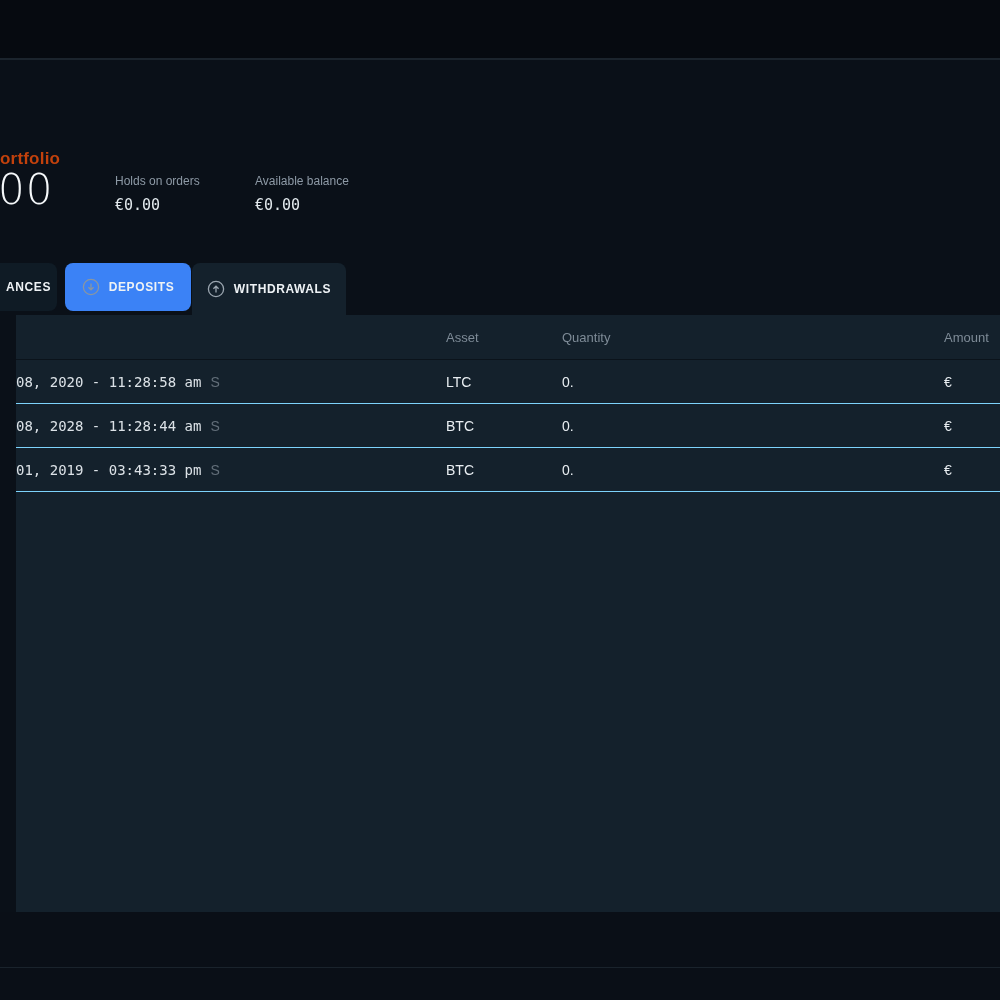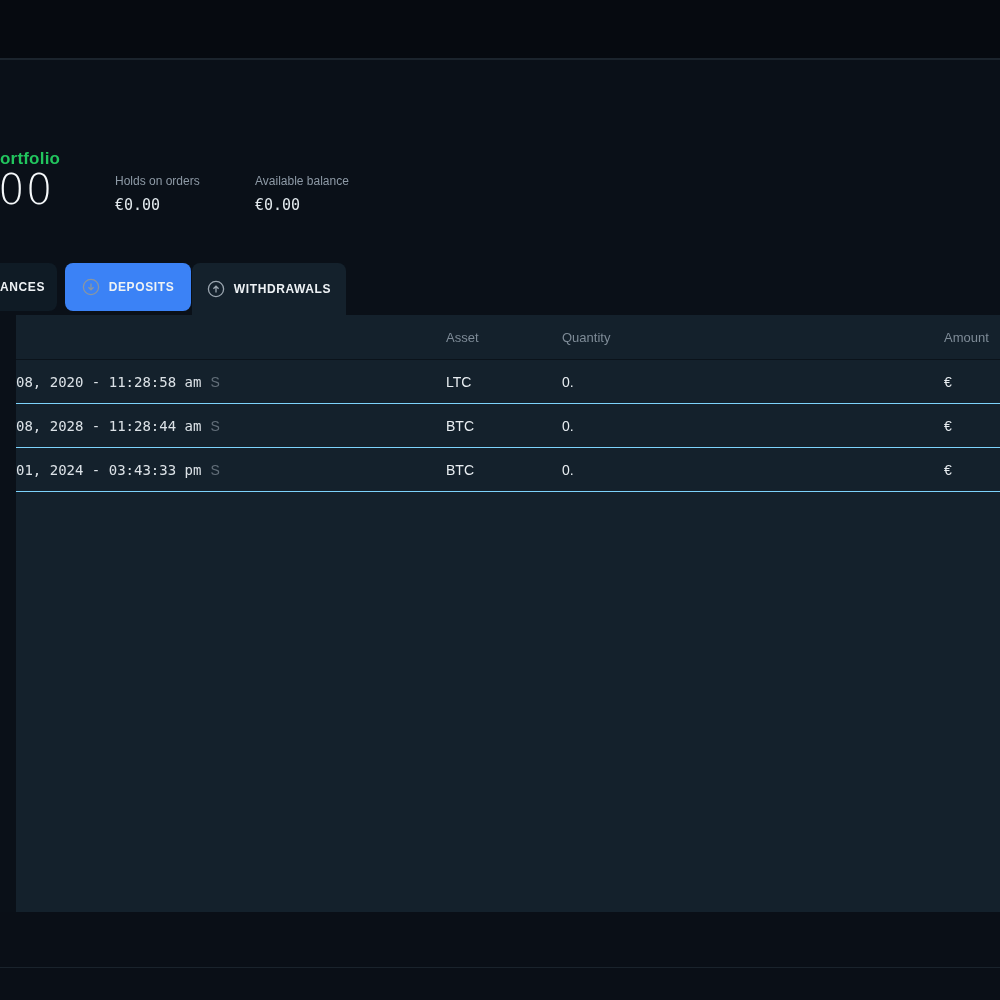--- a/index.html
+++ b/index.html
@@ -9,21 +9,21 @@
     font-family:"Liberation Sans",sans-serif;
     -webkit-font-smoothing:antialiased;
   }
   
   .topbar{position:absolute;left:0;top:0;width:1000px;height:58px;background:#060a10;}
   .topbar-divider{position:absolute;left:0;top:58px;width:1000px;height:2px;background:#1b242d;}
 
   
   .portfolio-title{
     position:absolute;left:0;top:138px;
-    font-size:17px;font-weight:bold;color:#22c55e;letter-spacing:.2px;
+    font-size:17px;font-weight:bold;color:#c2410c;letter-spacing:.2px;
   }
   .big-balance{
     position:absolute;left:-2px;top:168px;
     font-family:"DejaVu Sans",sans-serif;font-weight:300;
     font-size:42px;line-height:44px;color:#f5f8fa;letter-spacing:1px;
   }
   .stat{position:absolute;top:174px;}
   .stat.holds{left:115px;}
   .stat.available{left:255px;}
   .stat .stat-label{font-size:12px;color:#8e9aa6;display:block;}
@@ -33,21 +33,21 @@
   }
 
   
   .tab{
     position:absolute;top:263px;display:flex;align-items:center;justify-content:center;
     gap:9px;font-size:12px;font-weight:bold;letter-spacing:.6px;color:#eef2f5;
     cursor:pointer;box-sizing:border-box;
   }
   .tab-balances{
     left:0;width:57px;height:48px;background:#0f1b25;
-    border-radius:0 8px 8px 0;justify-content:flex-start;overflow:hidden;
+    border-radius:0 8px 8px 0;justify-content:center;overflow:hidden;
   }
   .tab-balances .tab-label{margin-left:0;}
   .tab-deposits{left:65px;width:126px;height:48px;background:#3b82f6;border-radius:8px;}
   .tab-withdrawals{left:192px;width:154px;height:52px;background:#14212c;border-radius:8px 8px 0 0;}
   .tab-icon{width:18px;height:18px;flex:0 0 auto;}
 
   
   .panel{position:absolute;left:16px;top:315px;width:1000px;height:597px;background:#14212c;}
   .thead{
     position:relative;height:44px;border-bottom:1px solid #0b131b;
@@ -139,21 +139,21 @@
         <span>08, 2028 - 11:28:44 am</span>
         <span class="td-status">S</span>
       </div>
       <div class="td col-asset">BTC</div>
       <div class="td col-qty">0.</div>
       <div class="td col-amount">€</div>
     </div>
 
     <div class="trow">
       <div class="td td-date">
-        <span>01, 2024 - 03:43:33 pm</span>
+        <span>01, 2019 - 03:43:33 pm</span>
         <span class="td-status">S</span>
       </div>
       <div class="td col-asset">BTC</div>
       <div class="td col-qty">0.</div>
       <div class="td col-amount">€</div>
     </div>
   </section>
 
   <div class="below-panel"></div>
   <div class="footer-divider"></div>

